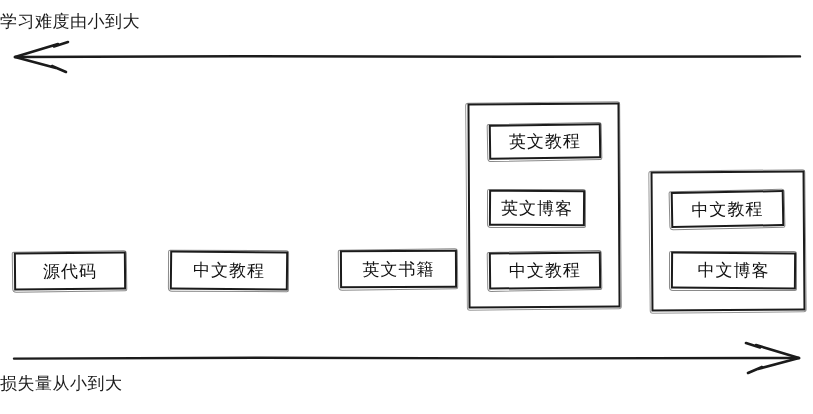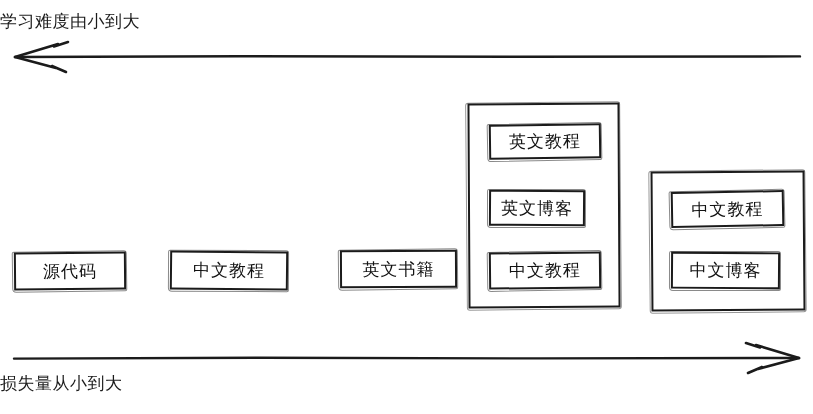--- a/index.html
+++ b/index.html
@@ -126,21 +126,21 @@
     <span class="node-label">中文教程</span>
   </div>
 
   <div class="group-box" style="left:651px; top:171px; width:154px; height:140px; transform:rotate(-0.4deg);">
   </div>
 
   <div class="node" style="left:671px; top:191px; width:113px; height:36px; transform:rotate(-1deg);">
     <span class="node-label">中文教程</span>
   </div>
 
-  <div class="node" style="left:671px; top:252px; width:109px; height:37px; transform:rotate(0.4deg);">
+  <div class="node" style="left:671px; top:252px; width:125px; height:37px; transform:rotate(0.4deg);">
     <span class="node-label">中文博客</span>
   </div>
 
   <svg class="axis-svg" id="bottom-axis" width="813" height="46">
     <path d="M14,22.6 L260,21.8 L540,22.4 L798,22" stroke="#1b1b1b" stroke-width="2.4" fill="none" stroke-linecap="round"></path>
     <path d="M799,22 L756,9 L760,11.5 L746,7" stroke="#1b1b1b" stroke-width="2.6" fill="none" stroke-linecap="round" stroke-linejoin="round"></path>
     <path d="M799,22 L758,33 L762,31 L748,37" stroke="#1b1b1b" stroke-width="2.6" fill="none" stroke-linecap="round" stroke-linejoin="round"></path>
   </svg>
 
   <div class="axis-label" id="bottom-label">损失量从小到大</div>

